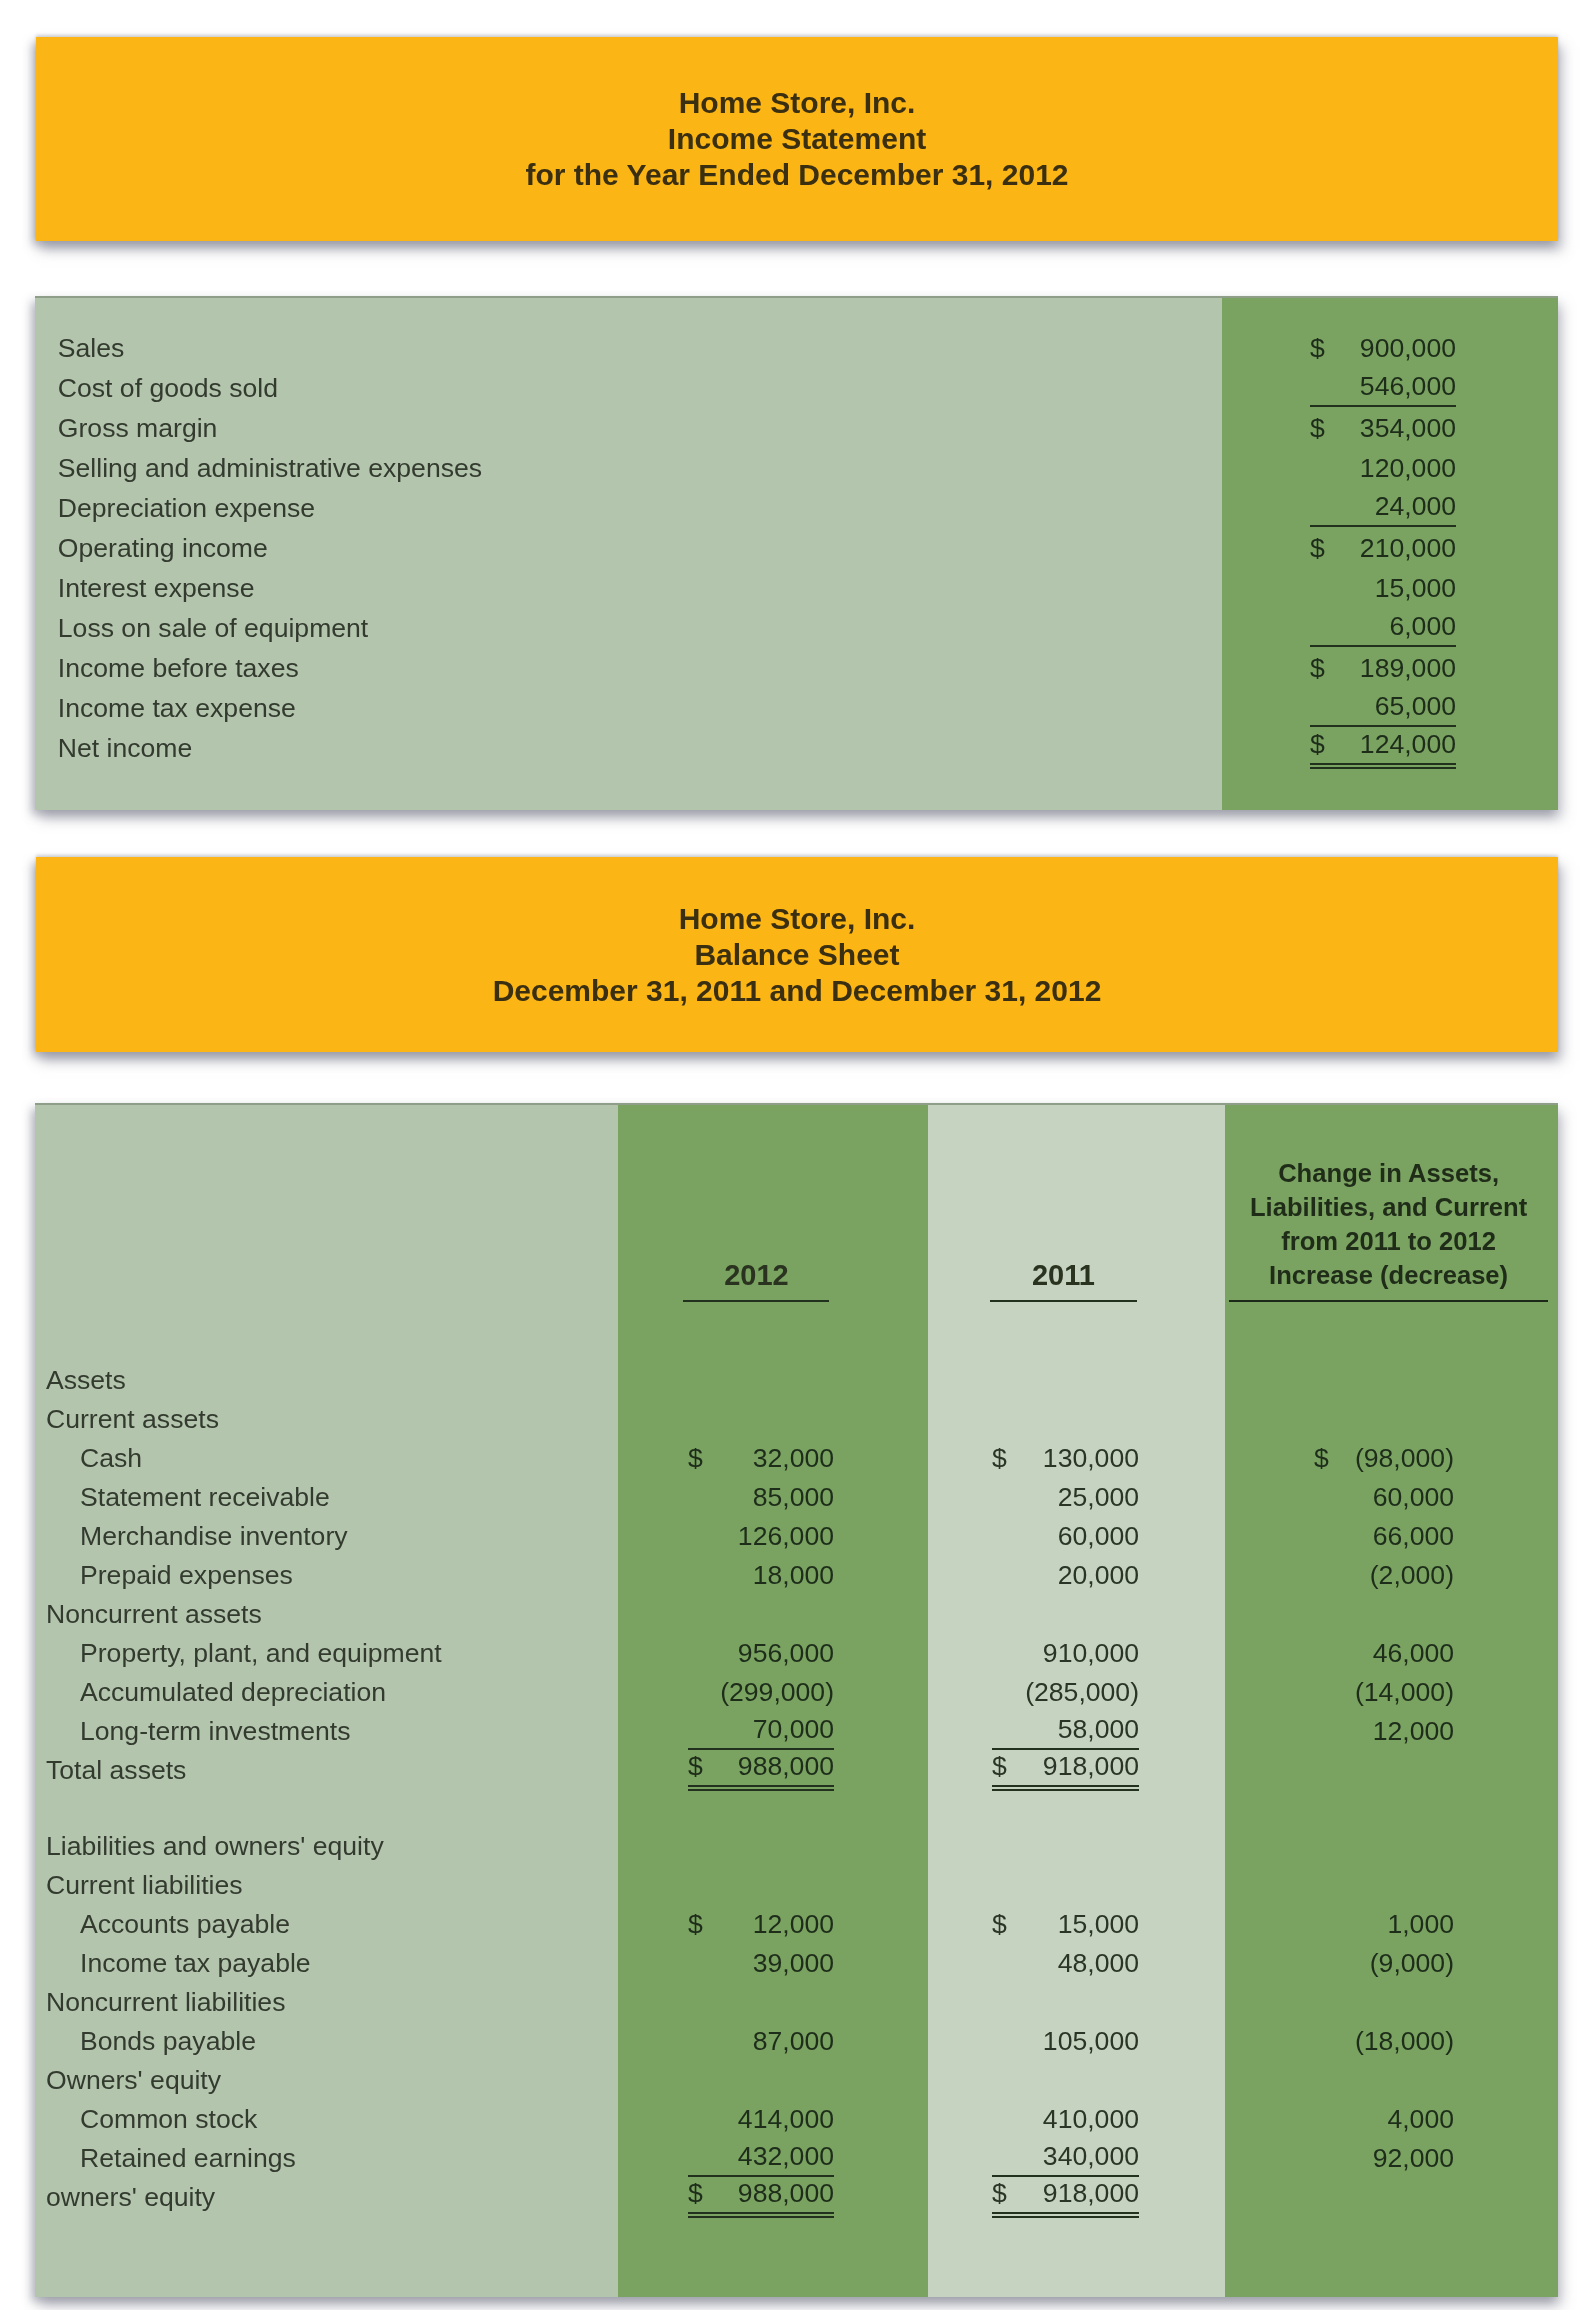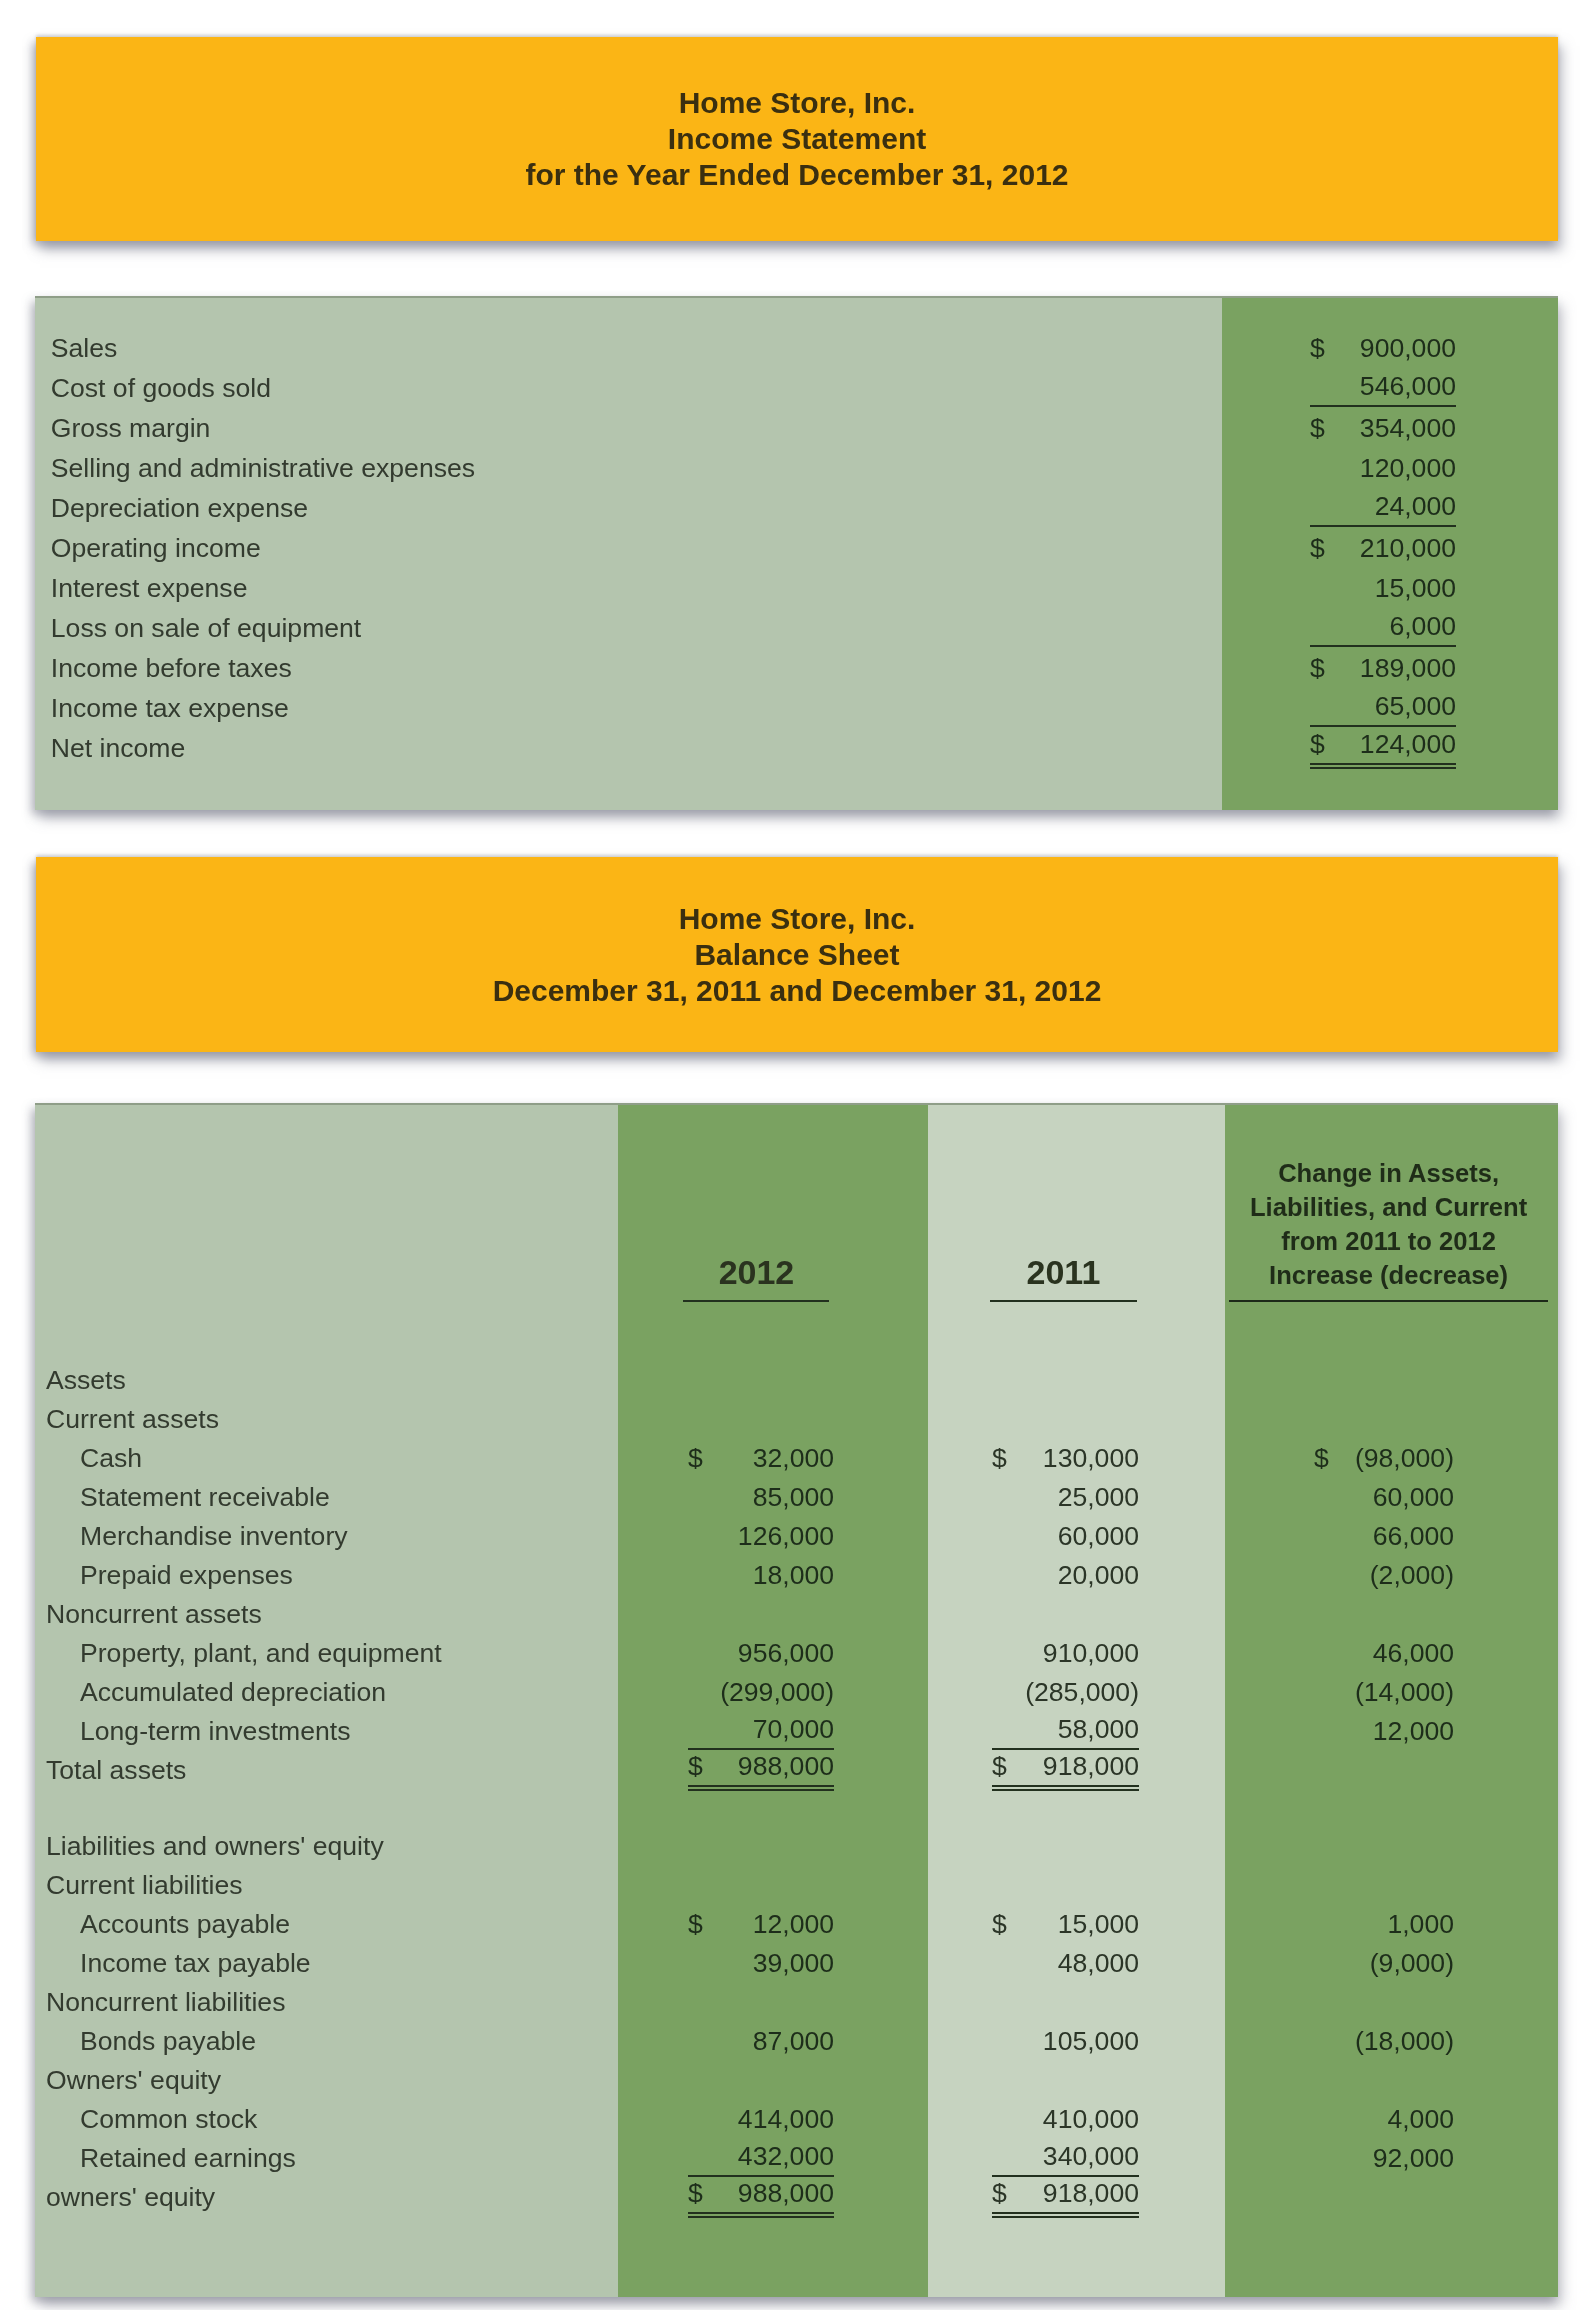--- a/index.html
+++ b/index.html
@@ -44,35 +44,35 @@
   .rowset{position:absolute;left:0;right:0;}
   .frow{display:flex;align-items:center;}
   .lbl{color:#333b2f;font-size:26.6px;white-space:nowrap;}
   .amtbox{display:flex;justify-content:flex-end;align-items:baseline;box-sizing:border-box;}
   .amtbox .cur{margin-right:auto;}
   .num{color:#1d2d1a;font-size:26.6px;white-space:nowrap;}
   .u-single{border-bottom:2px solid #22301e;padding-bottom:3px;}
   .u-double{border-bottom:6.9px double #22301e;padding-bottom:3px;}
 
   
-  #is-rows{top:30.5px;}
+  #is-rows{top:30.5px;padding-left:7px;}
   .is-row{height:40px;}
   .is-row .lbl{padding-left:15.8px;flex:1;}
   .is-amt-cell{width:336px;display:flex;}
   .is-amt-cell .amtbox{width:146px;margin-left:auto;margin-right:102px;}
 
   
   #bs-header{top:39px;height:158px;display:flex;align-items:flex-end;}
   .h-spacer{width:583px;}
   .h-cell{display:flex;margin-left:6px;}
   .h-2012{width:310px;}
   .h-2011{width:297px;}
   .h-chg{width:333px;}
   .h-yearbox{
-    margin-left:auto;text-align:center;color:#2a331f;font-weight:bold;font-size:34px;
+    margin-left:auto;text-align:center;color:#2a331f;font-weight:bold;font-size:29px;
     border-bottom:2px solid #22301e;padding-bottom:7.9px;
   }
   .h-2012 .h-yearbox{width:146px;margin-right:94px;}
   .h-2011 .h-yearbox{width:147px;margin-right:86px;}
   .h-chgbox{
     margin-left:auto;width:319px;margin-right:9.9px;text-align:center;
     color:#1f2c18;font-weight:bold;font-size:25.6px;line-height:34px;
     border-bottom:2px solid #1c2918;padding-bottom:7.9px;
   }
   #bs-rows{top:256px;}

